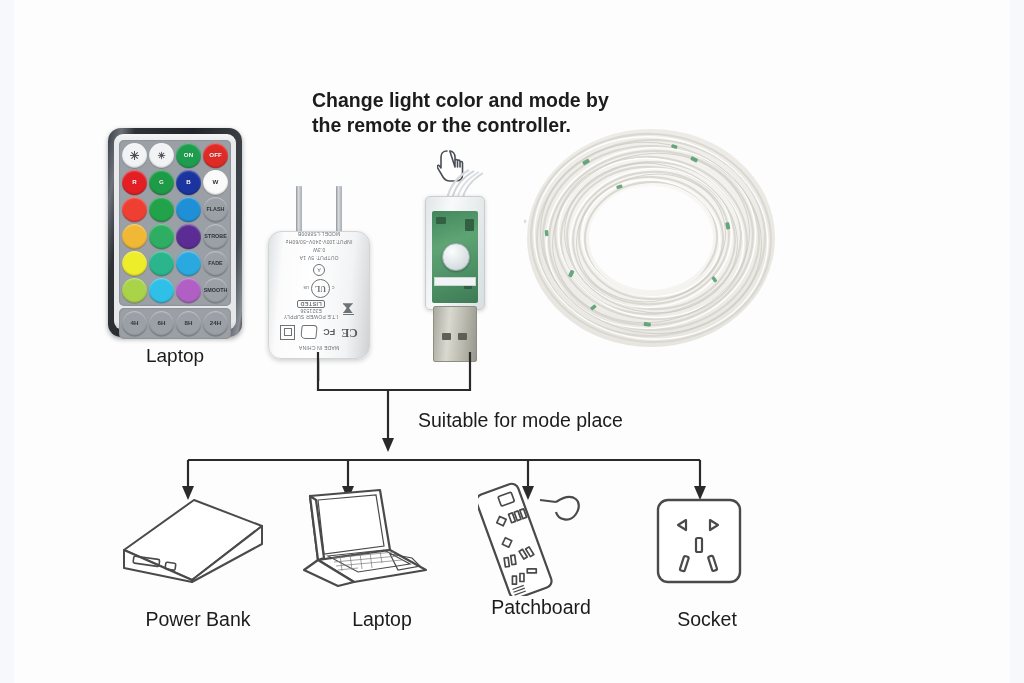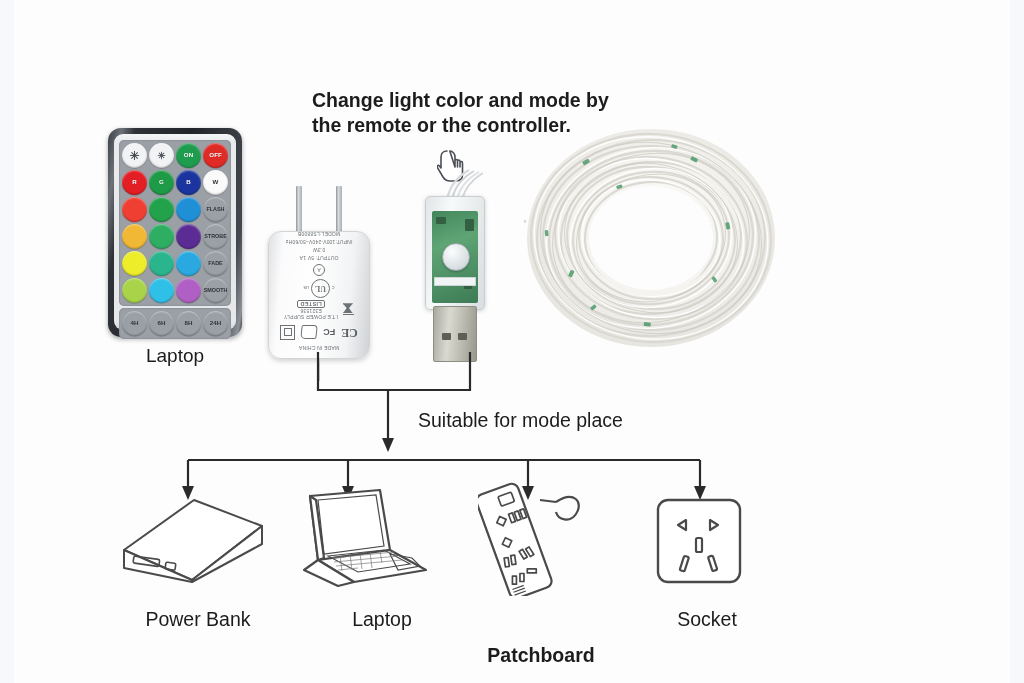--- a/index.html
+++ b/index.html
@@ -249,21 +249,21 @@
   #dev-powerbank { left: 118px; top: 494px; }
   #dev-laptop    { left: 298px; top: 484px; }
   #dev-patch     { left: 478px; top: 474px; }
   #dev-socket    { left: 652px; top: 494px; }
 
   .dev-label {
     position: absolute; font-size: 19.5px; color: #1c1c1c; text-align: center;
   }
   #lbl-powerbank { left: 100px; top: 608px; width: 196px; }
   #lbl-laptop    { left: 308px; top: 608px; width: 148px; }
-  #lbl-patch     { left: 448px; top: 644px; width: 186px; font-weight: bold; }
+  #lbl-patch     { left: 448px; top: 596px; width: 186px; }
   #lbl-socket    { left: 638px; top: 608px; width: 138px; }
 
   #suitable {
     position: absolute; left: 418px; top: 409px;
     font-size: 19.5px; color: #1c1c1c;
   }
 </style>
 </head>
 <body>
 

